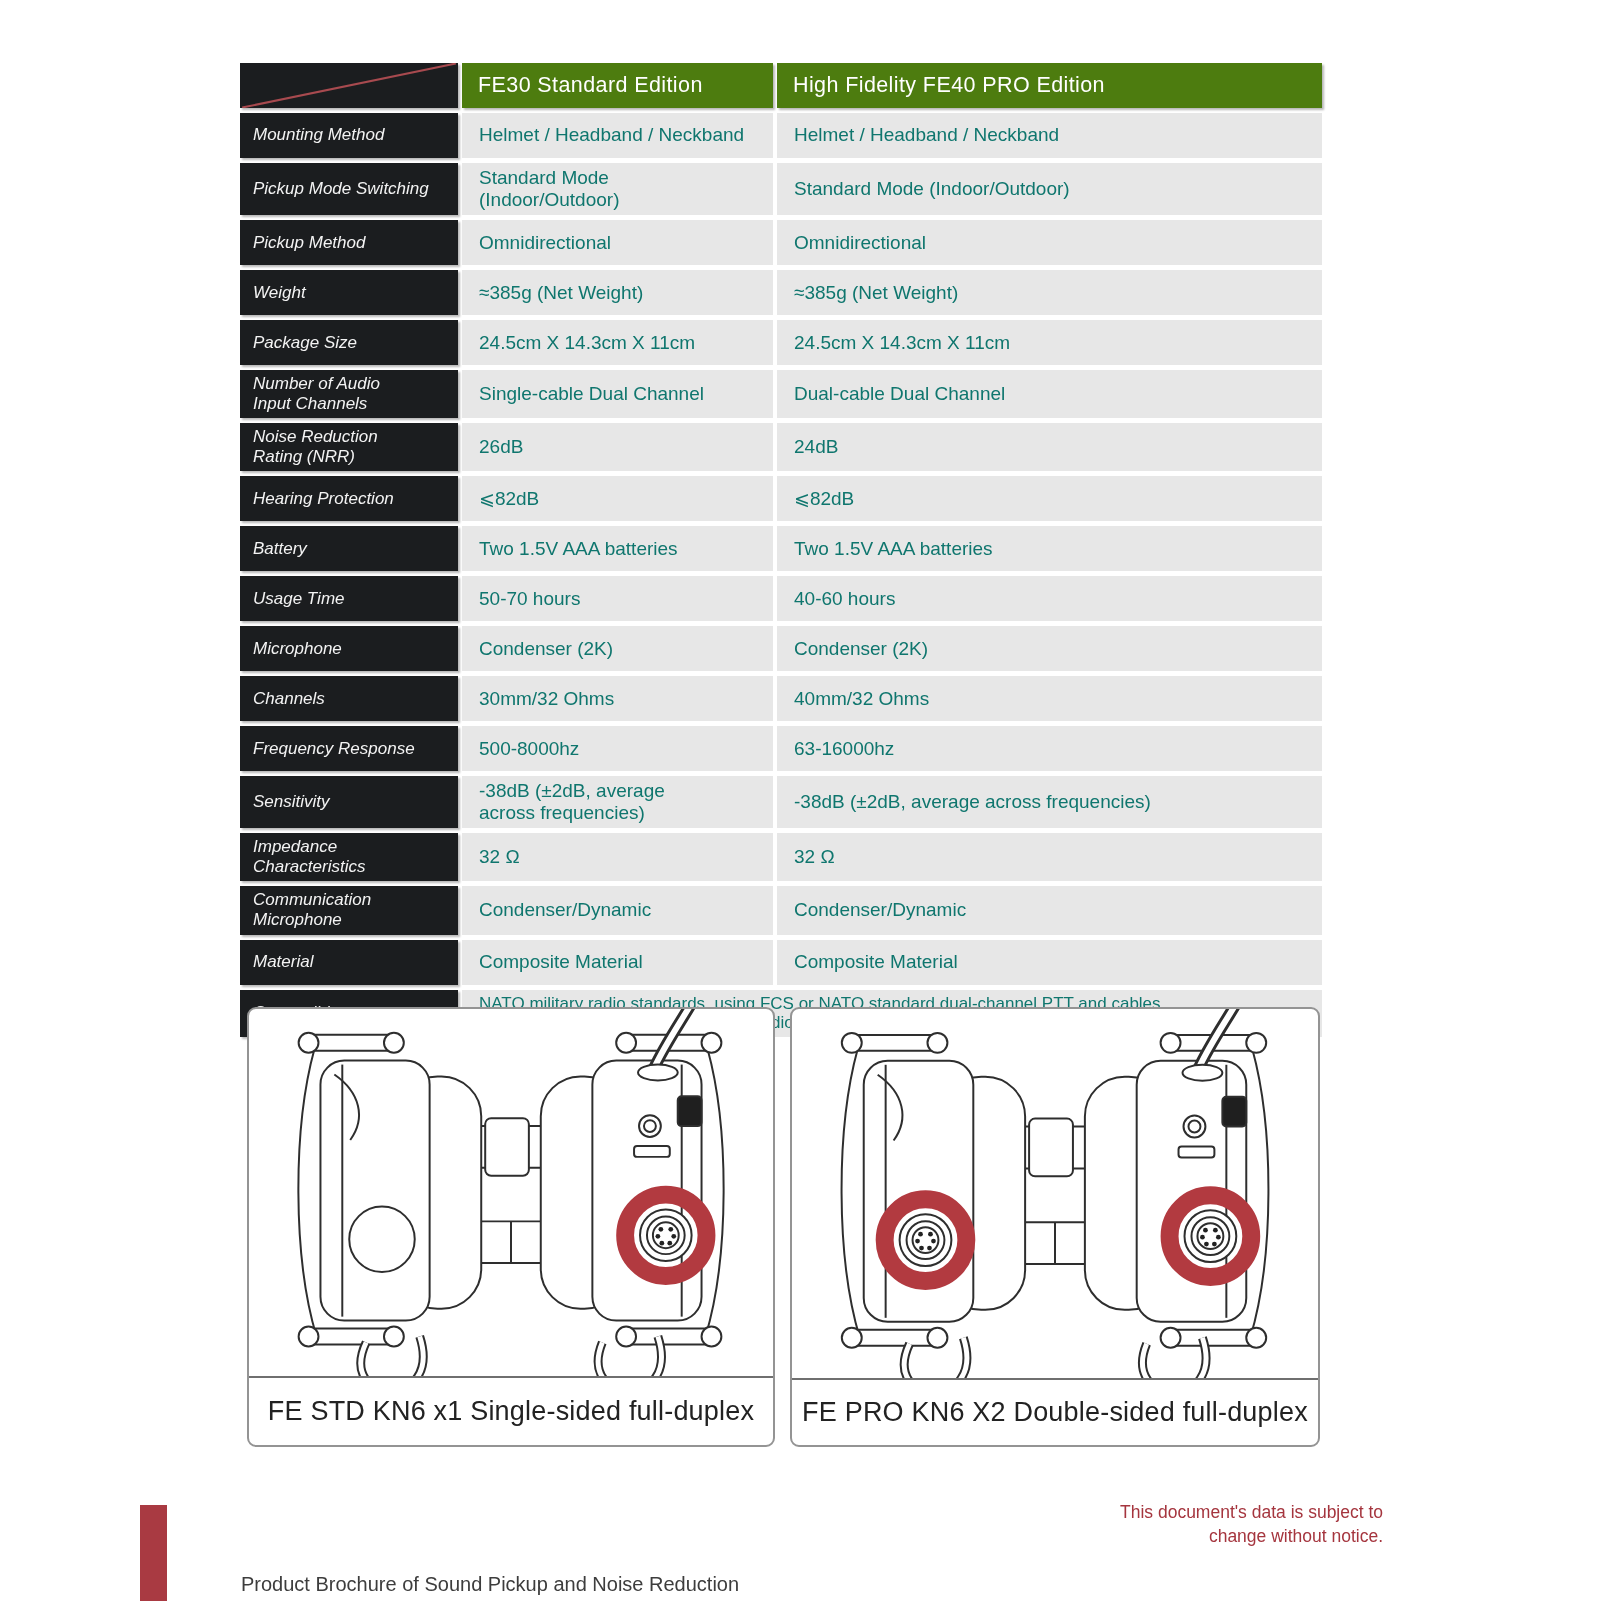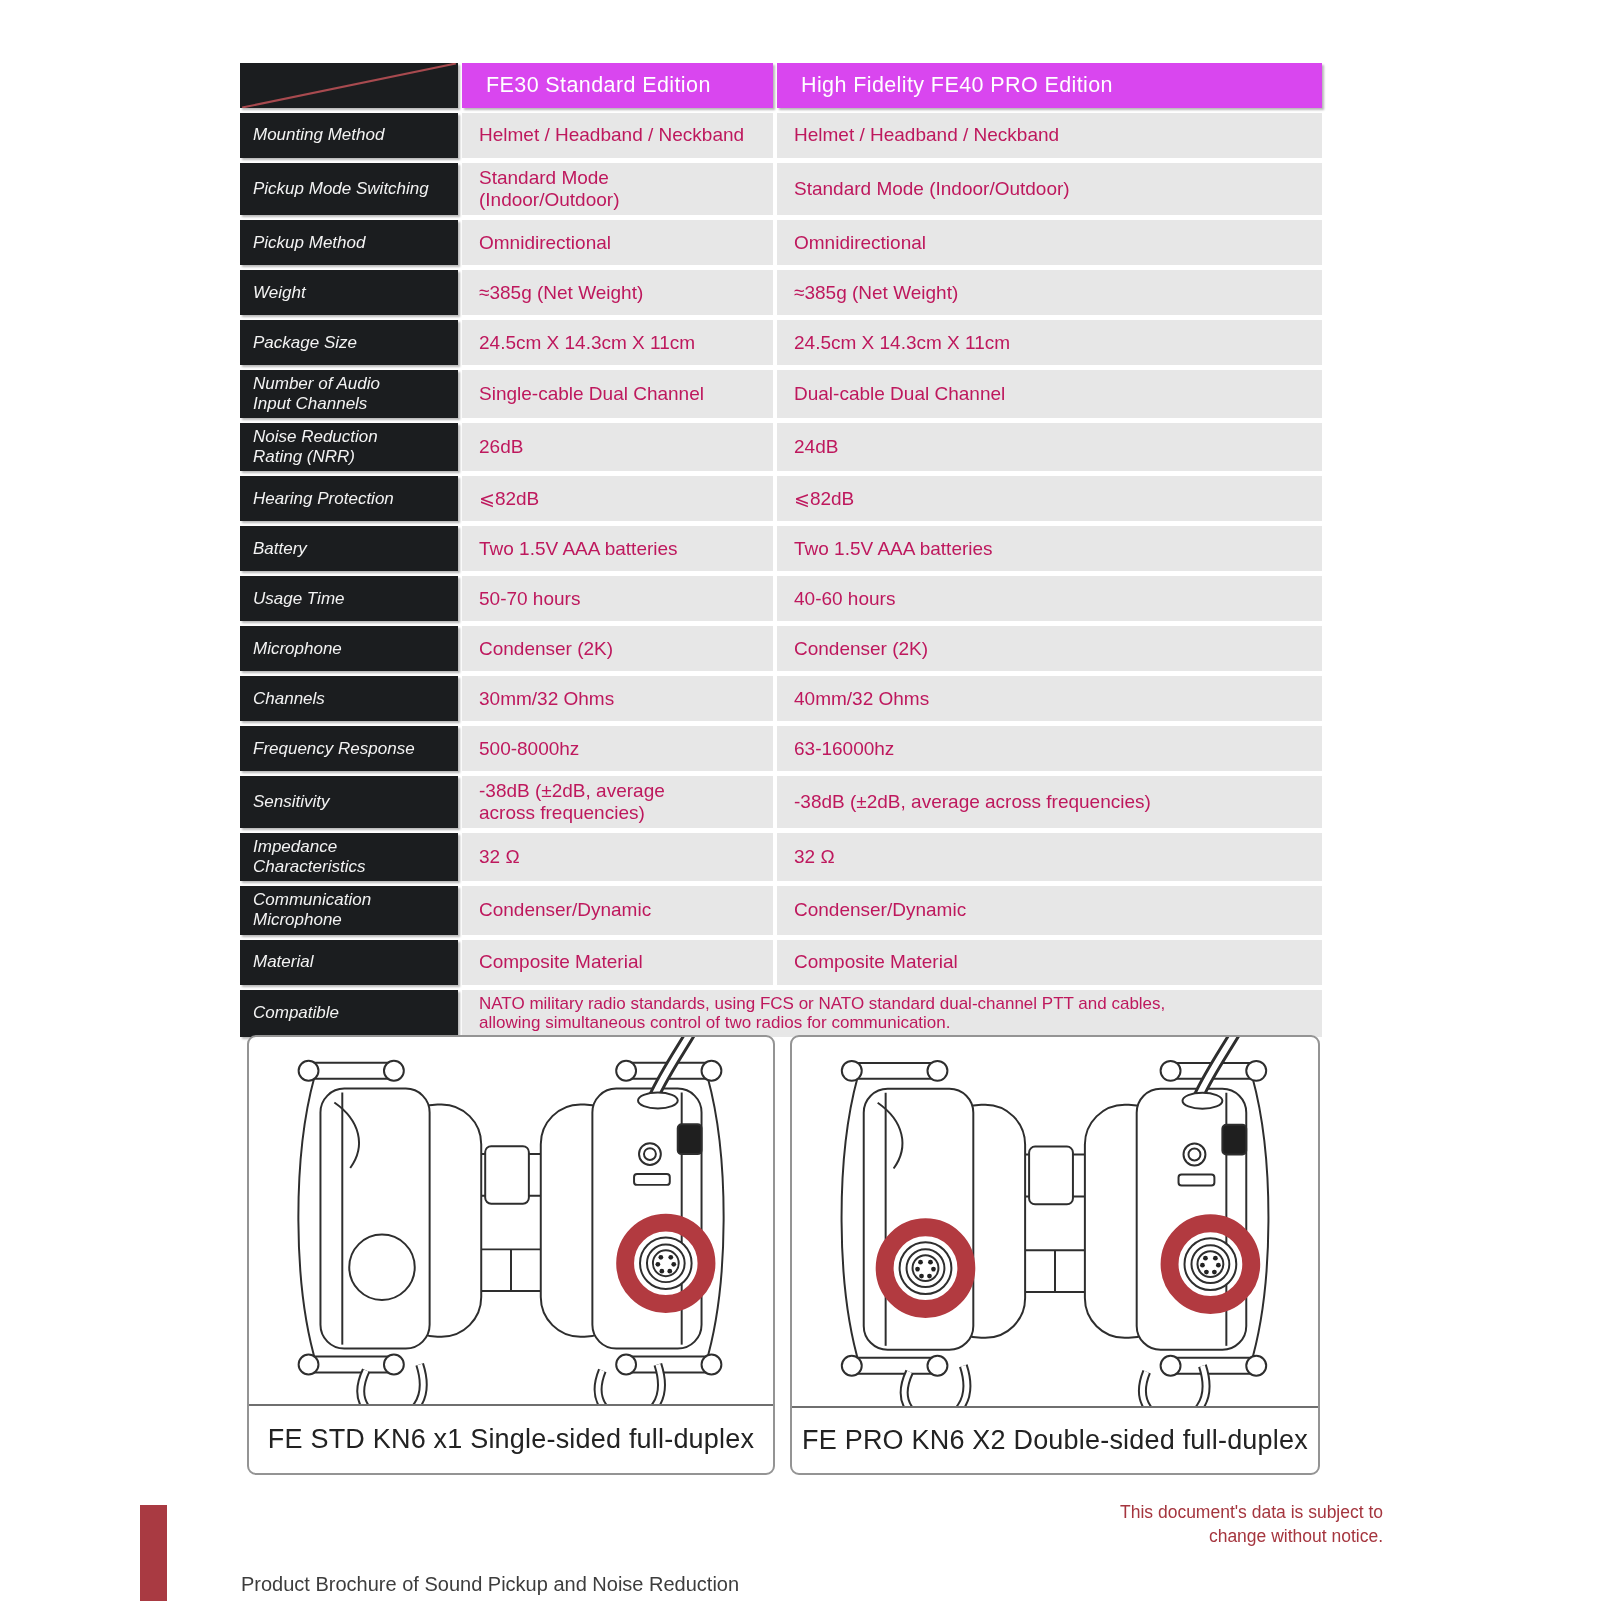--- a/index.html
+++ b/index.html
@@ -4,35 +4,35 @@
 <style>
   * { margin:0; padding:0; box-sizing:border-box; }
   html,body { width:1601px; height:1601px; background:#ffffff; overflow:hidden;
               font-family:"Liberation Sans", sans-serif; }
   .page { position:relative; width:1601px; height:1601px; background:#fff; }
 
   
   .spec-grid { position:absolute; left:240px; top:63px; width:1082px;
                display:grid; grid-template-columns:218px 311px 545px; gap:5px 4px; }
   .cell { display:flex; align-items:center; }
-  .hcell { background:#d946ef; color:#ffffff; font-size:21.5px; letter-spacing:.4px;
-           min-height:45px; padding-left:24px; box-shadow:2px 2px 2px rgba(0,0,0,.28); }
+  .hcell { background:#4d7c0f; color:#ffffff; font-size:21.5px; letter-spacing:.4px;
+           min-height:45px; padding-left:16px; box-shadow:2px 2px 2px rgba(0,0,0,.28); }
   .corner { background:#1b1d1f; position:relative; min-height:45px;
             box-shadow:2px 2px 2px rgba(0,0,0,.28); }
   .corner svg { position:absolute; inset:0; width:100%; height:100%; }
   .lcell { background:#1b1d1f; color:#f3f3f3; font-size:17px; line-height:1.18;
            min-height:45px; padding:4px 8px 4px 13px; white-space:pre-line;
            box-shadow:2px 2px 2px rgba(0,0,0,.28);font-style:italic; }
-  .vcell { background:#e7e7e7; color:#be185d; font-size:19px; line-height:1.16;
+  .vcell { background:#e7e7e7; color:#0f766e; font-size:19px; line-height:1.16;
            min-height:45px; padding:4px 12px 4px 17px; white-space:pre-line; }
   .span2 { grid-column:2 / 4; }
   .small { font-size:17px; }
 
   
-  .dbox { position:absolute; top:1035px; height:440px; background:#fff;
+  .dbox { position:absolute; top:1007px; height:440px; background:#fff;
           border:2px solid #949494; border-radius:9px; display:flex; flex-direction:column;
           overflow:hidden; }
   .dbox-left  { left:247px; width:528px; }
   .dbox-right { left:790px; width:530px; }
   .dart { flex:1 1 auto; display:flex; align-items:stretch; justify-content:center; }
   .dart svg { width:100%; height:100%; }
   .dcap { height:71px; border-top:2px solid #6f6f6f; display:flex; align-items:center;
           justify-content:center; font-size:27px; color:#222; letter-spacing:.2px;
           white-space:nowrap; }
 

